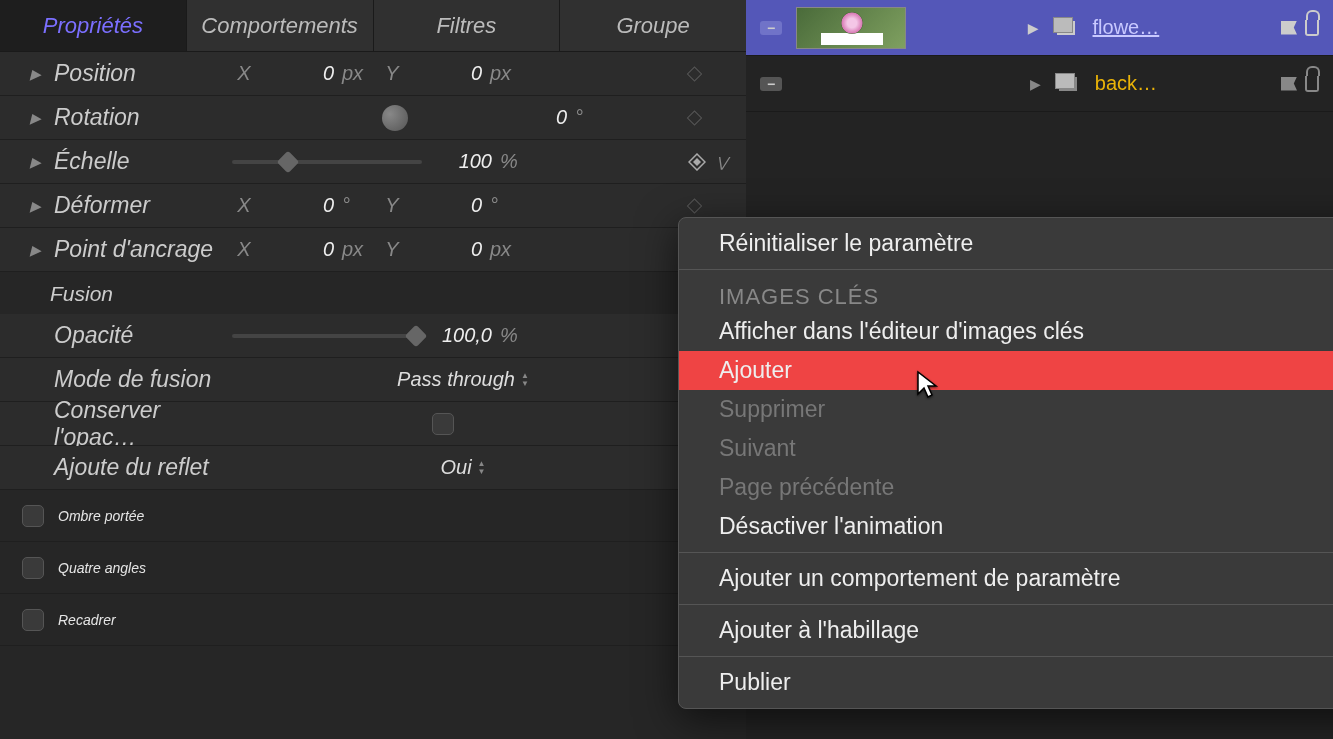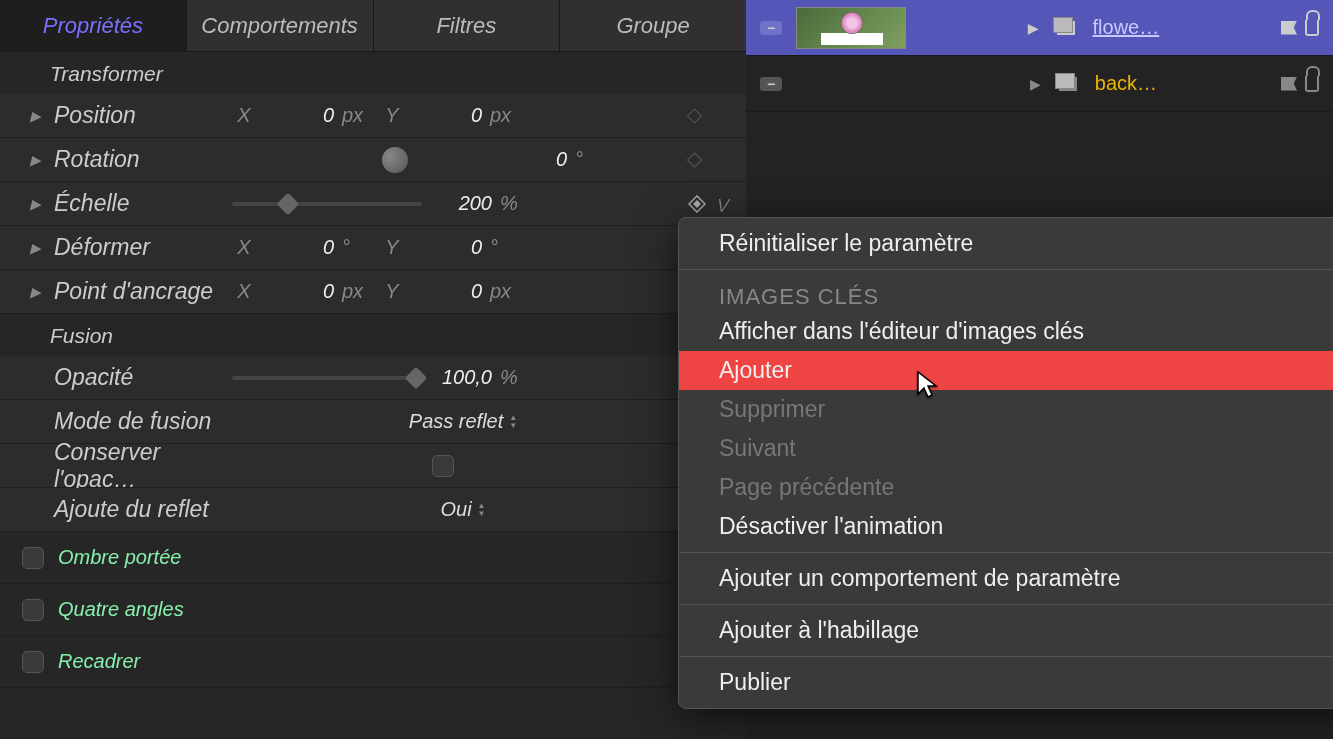--- a/index.html
+++ b/index.html
@@ -28,21 +28,21 @@
 .chev-v { position: absolute; right: 18px; top: 50%; transform: translateY(-50%); color: #888; font-size: 14px; cursor: pointer; }
 .slider-track { width: 190px; height: 4px; background: #444; border-radius: 2px; position: relative; margin-left: 0; }
 .slider-handle { position: absolute; width: 16px; height: 16px; background: #666; border-radius: 3px; top: -6px; transform: rotate(45deg); }
 .rot-dial { width: 26px; height: 26px; border-radius: 50%; background: radial-gradient(circle at 30% 35%, #888, #555); margin-left: 150px; }
 
 .dropdown-cell { flex: 1; display: flex; justify-content: center; align-items: center; gap: 6px; padding-right: 40px; color: #ddd; }
 .updown { display: flex; flex-direction: column; font-size: 8px; line-height: 8px; color: #888; }
 
 .checkbox-row { display: flex; align-items: center; height: 52px; padding-left: 22px; gap: 14px; background: #262626; border-bottom: 1px solid #1f1f1f; }
 .checkbox { width: 22px; height: 22px; border-radius: 5px; background: #3a3a3a; border: 1px solid #555; }
-.cb-label { color: #86efac; font-size: 20px; }
+.cb-label { color: #e5e5e5; font-size: 14px; }
 .checkbox-cell { flex: 1; display: flex; justify-content: center; padding-right: 80px; }
 
 
 .layer { display: flex; align-items: center; height: 56px; padding: 0 14px; gap: 14px; border-bottom: 1px solid #1a1a1a; }
 .layer.selected { background: #5457b8; }
 .minus-btn { width: 22px; height: 14px; background: #555; border-radius: 3px; display: flex; align-items: center; justify-content: center; color: #ccc; font-size: 14px; font-weight: bold; }
 .layer.selected .minus-btn { background: #7073c8; }
 .thumb { width: 110px; height: 42px; background: linear-gradient(135deg, #4a6b3a, #7fa060); border:1px solid #888; position:relative; }
 .thumb::after { content: ""; position: absolute; width: 22px; height: 22px; background: radial-gradient(circle, #f4c6e6 30%, #d87bb5 65%, #4a6b3a 70%); top: 4px; left: 44px; border-radius: 50%; }
 .thumb .white-strip { position: absolute; bottom: 3px; left: 24px; width: 62px; height: 12px; background: #fff; }
@@ -77,21 +77,20 @@
 
 <div class="app">
   <div class="inspector">
     <div class="tabs">
       <div class="tab active">Propriétés</div>
       <div class="tab">Comportements</div>
       <div class="tab">Filtres</div>
       <div class="tab">Groupe</div>
     </div>
 
-    <div class="section-header">Transformer</div>
 
     <div class="row">
       <span class="disclose">▶</span>
       <span class="label">Position</span>
       <div class="xy-group">
         <span class="axis-lbl">X</span>
         <span class="num-field">0</span>
         <span class="unit">px</span>
         <span class="axis-lbl">Y</span>
         <span class="num-field">0</span>
@@ -111,21 +110,21 @@
       <div class="kf-diamond"></div>
     </div>
 
     <div class="row">
       <span class="disclose">▶</span>
       <span class="label">Échelle</span>
       <div class="slider-track">
           <div class="slider-handle" style="left:48px;"></div>
         </div>
       <div class="val-center" style="flex:0; width:140px; padding-right:0;">
-        <span class="num-field">200</span>
+        <span class="num-field">100</span>
         <span class="unit">%</span>
       </div>
       <svg class="kf-ring-svg" width="18" height="18">
           <path d="M9 1 L17 9 L9 17 L1 9 Z" fill="none" stroke="#aaa" stroke-width="1.5"></path>
           <path d="M9 5 L13 9 L9 13 L5 9 Z" fill="#aaa"></path>
         </svg>
       <span class="chev-v">⋁</span>
     </div>
 
     <div class="row">
@@ -168,21 +167,21 @@
         <span class="num-field">100,0</span>
         <span class="unit">%</span>
       </div>
       <div class="kf-diamond"></div>
     </div>
 
     <div class="row">
       <span class="disclose" style="visibility:hidden;">▶</span>
       <span class="label">Mode de fusion</span>
       <div class="dropdown-cell">
-        <span>Pass reflet</span>
+        <span>Pass through</span>
         <span class="updown">
             <span>▲</span>
             <span>▼</span>
           </span>
       </div>
     </div>
 
     <div class="row">
       <span class="disclose" style="visibility:hidden;">▶</span>
       <span class="label">Conserver l'opac…</span>

